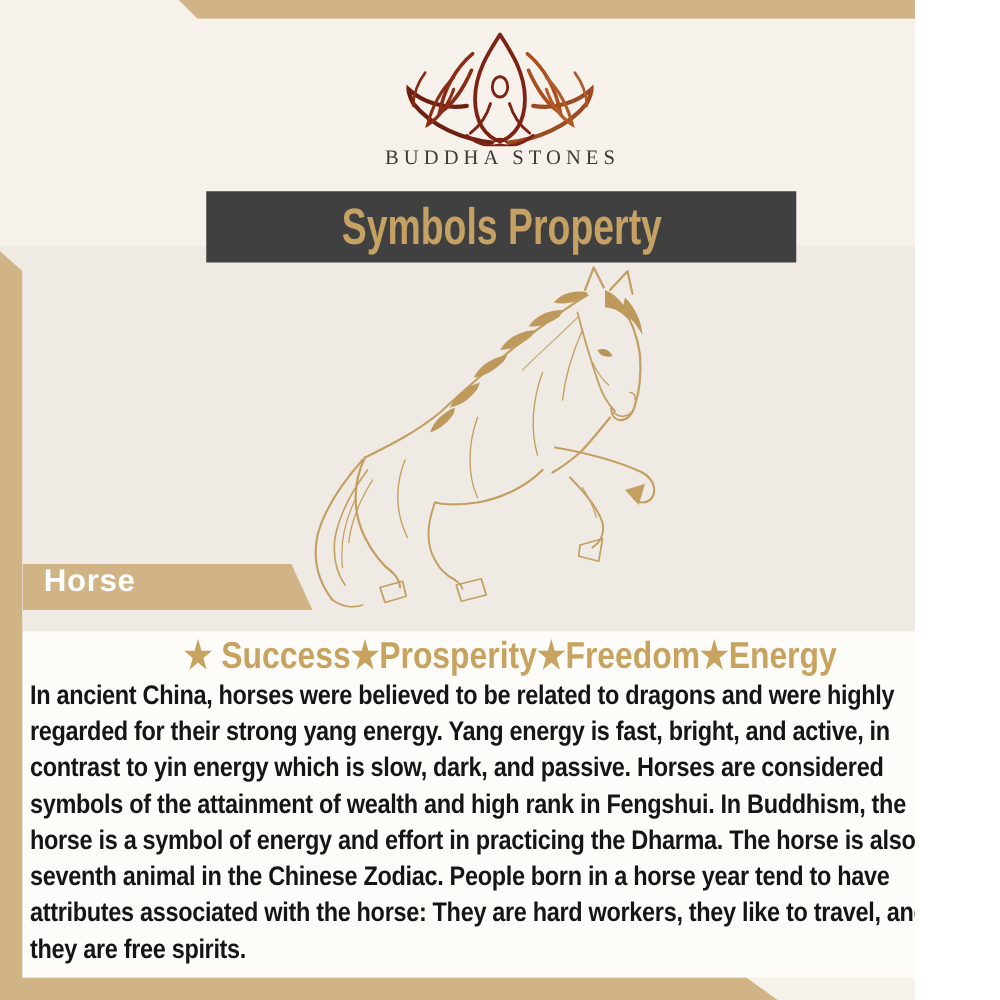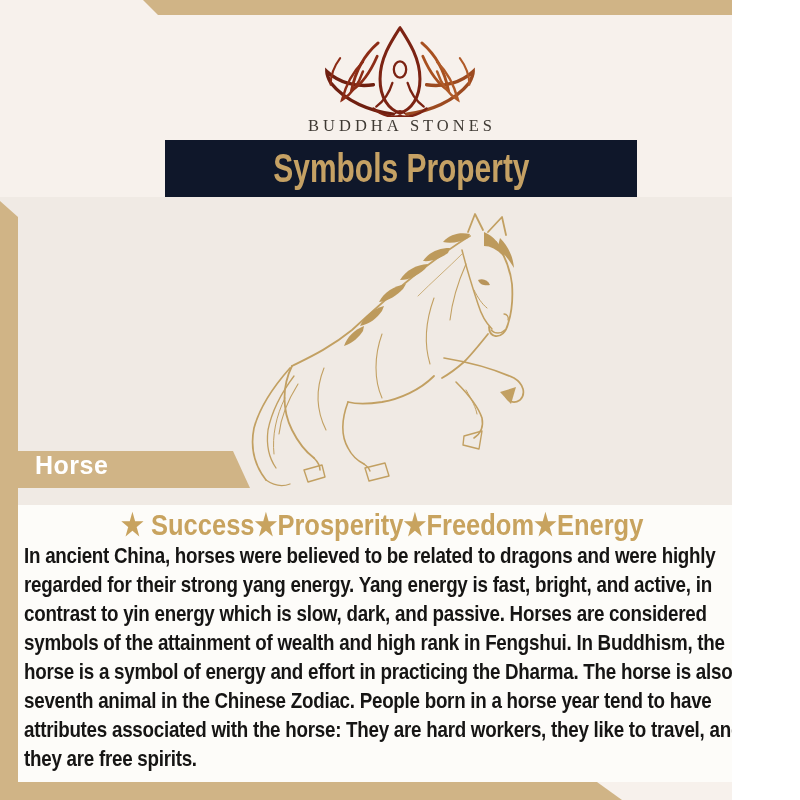--- a/index.html
+++ b/index.html
@@ -10,21 +10,21 @@
   
   .frame-piece{position:absolute;inset:0;background:#d0b486;}
   .frame-top{clip-path:polygon(143px 0,800px 0,800px 15px,158px 15px);}
   .frame-right{clip-path:polygon(779px 0,800px 0,800px 586px,789px 601px,779px 585px);}
   .frame-left{clip-path:polygon(0 201px,18px 217px,18px 800px,0 800px);}
   .frame-bottom{clip-path:polygon(0 782px,597px 782px,622px 800px,0 800px);}
   
   .mid-band{position:absolute;left:0;top:197;width:800px;height:308px;background:#f0eae4;top:197px;}
   .content-panel{position:absolute;left:18px;top:505px;width:761px;height:277px;background:#fdfcf9;}
   .title-band{
-    position:absolute;left:165px;top:140px;width:472px;height:57px;background:#0f172a;
+    position:absolute;left:165px;top:153px;width:472px;height:57px;background:#404040;
     display:flex;align-items:center;justify-content:center;
   }
   .title-text{
     font-weight:700;font-size:41px;color:#c5a164;white-space:nowrap;
     transform:scaleX(.73);transform-origin:center;letter-spacing:0;
   }
   .logo-svg{position:absolute;left:315px;top:22px;}
   .brand-name{
     position:absolute;left:0;top:116px;width:800px;text-align:center;
     font-family:"Liberation Serif",serif;font-size:16.5px;letter-spacing:4px;
@@ -32,21 +32,21 @@
   }
   
   .zodiac-banner{
     position:absolute;left:18px;top:451px;width:249px;height:37px;background:#d0b486;
     clip-path:polygon(0 0,215px 0,232px 37px,0 37px);
     display:flex;align-items:flex-start;
   }
   .zodiac-label{font-weight:700;font-size:25px;color:#ffffff;padding-left:17px;letter-spacing:.5px;}
   
   .traits-line{
-    position:absolute;left:2px;top:503px;width:761px;height:42px;
+    position:absolute;left:28px;top:503px;width:761px;height:42px;
     display:flex;align-items:center;justify-content:center;
   }
   .traits-text{
     font-weight:700;font-size:30px;color:#c8a35f;white-space:nowrap;
     transform:scaleX(.85);transform-origin:center;
   }
   
   .description{
     position:absolute;left:24px;top:542px;width:862px;
     transform:scaleX(.874);transform-origin:0 0;

